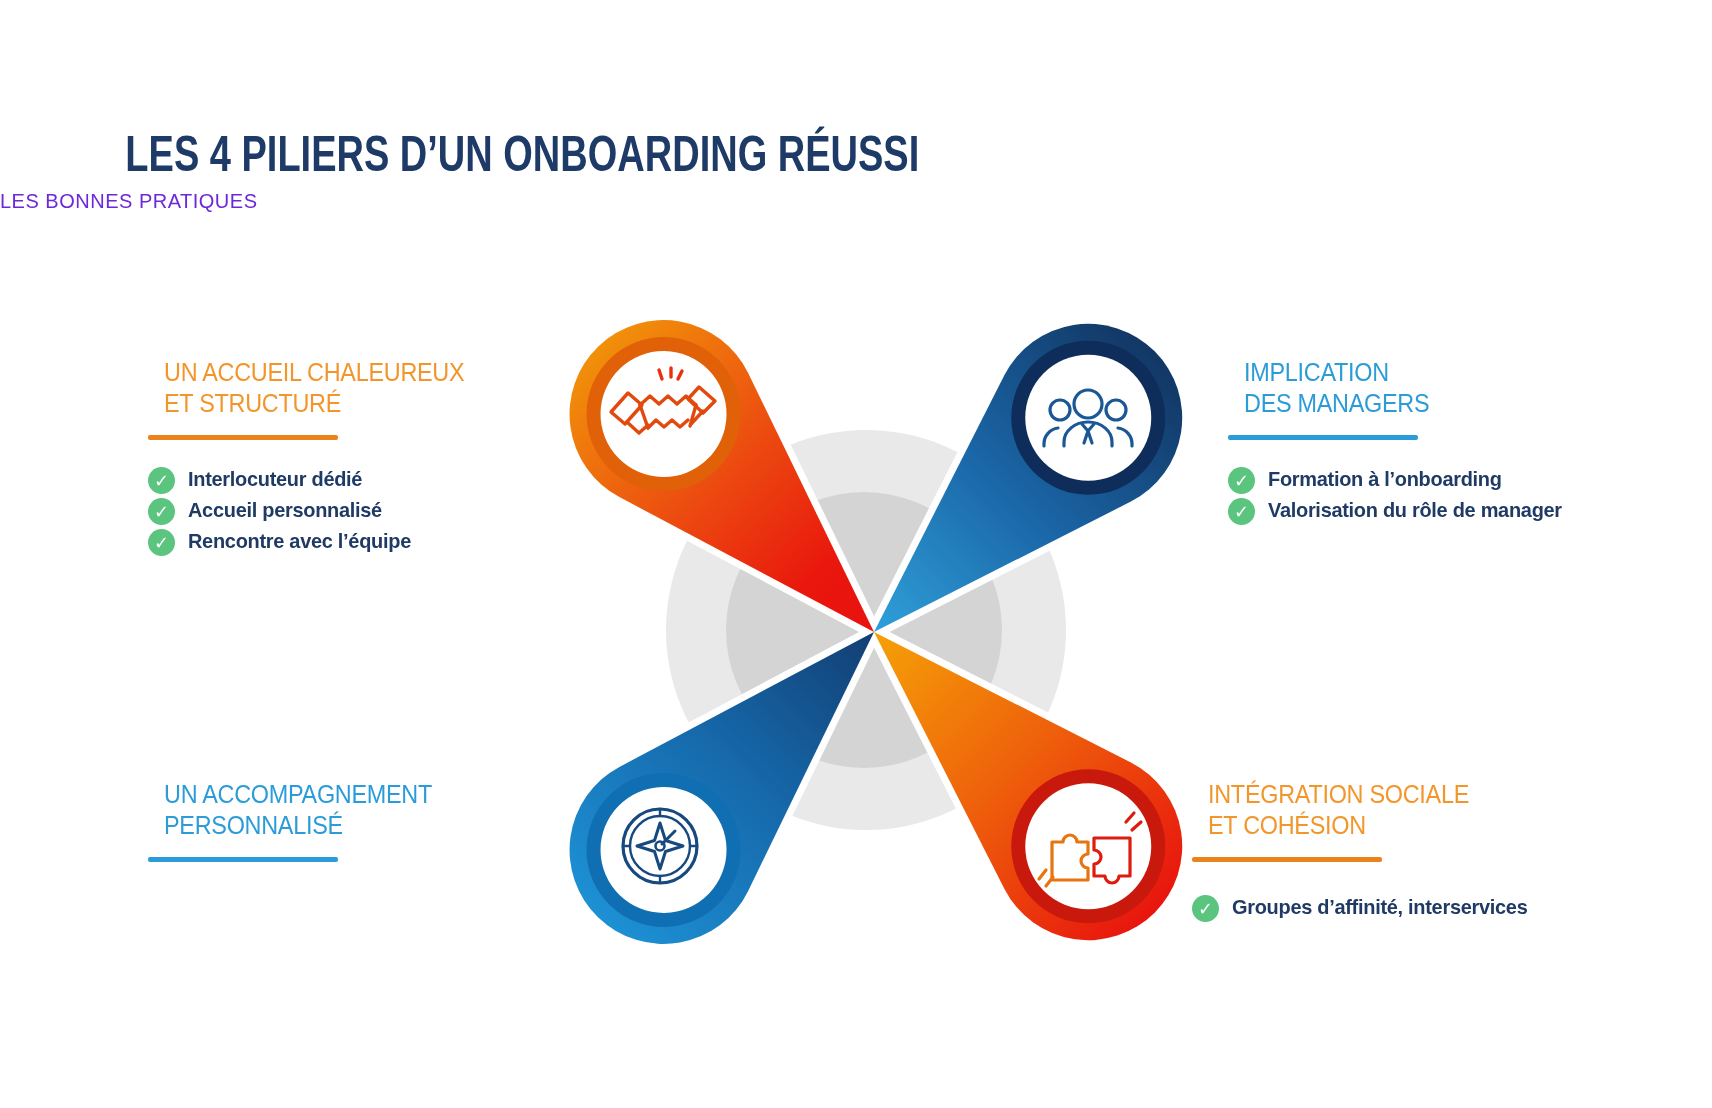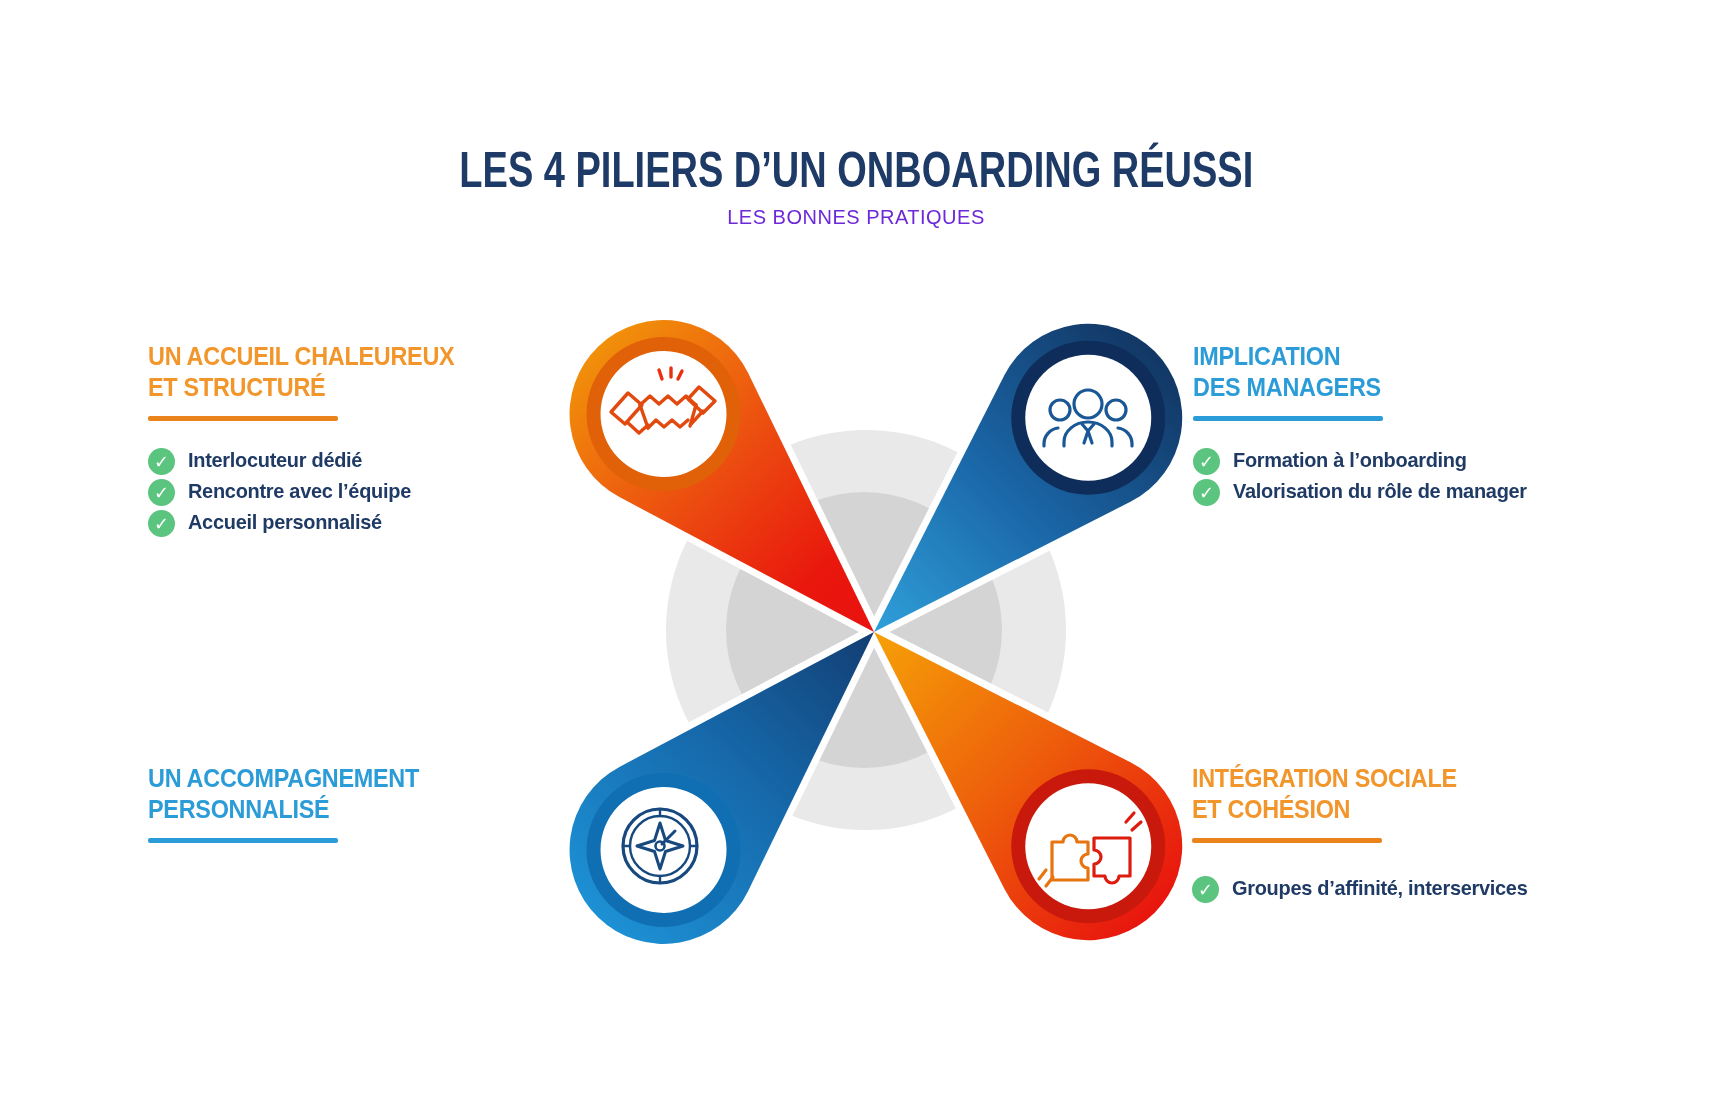--- a/index.html
+++ b/index.html
@@ -1,36 +1,36 @@
 <!DOCTYPE html>
 <html><head>
 <meta charset="utf-8">
 <style>
   html,body{margin:0;padding:0;background:#ffffff;}
   body{width:1712px;height:1108px;position:relative;overflow:hidden;
        font-family:"Liberation Sans","DejaVu Sans",sans-serif;}
   .canvas{position:absolute;inset:0;}
 
   
-  .header{position:absolute;top:128px;left:0;width:100%;text-align:center;margin-top:16px;}
+  .header{position:absolute;top:128px;left:0;width:100%;text-align:left;}
   .main-title{margin:0;font-size:50px;font-weight:bold;color:#1E3A66;line-height:52px;white-space:nowrap;}
   .main-title .squeeze{display:inline-block;transform:scaleX(0.76);transform-origin:center;}
   .sub-title{margin:6px 0 0 0;font-size:20px;font-weight:400;color:#6d28d9;line-height:30px;letter-spacing:0.5px;}
 
   
   .graphic{position:absolute;top:0;left:0;}
 
   
   .block{position:absolute;}
   .block.tl{left:148px;top:341px;}
-  .block.tr{left:1193px;top:341px;}
+  .block.tr{left:1228px;top:341px;}
   .block.bl{left:148px;top:763px;}
   .block.br{left:1192px;top:763px;}
 
-  .pillar-title{margin:0;font-size:26px;font-weight:bold;line-height:31px;letter-spacing:-0.3px;white-space:nowrap;}
+  .pillar-title{margin:16px;font-size:26px;font-weight:normal;line-height:31px;letter-spacing:-0.3px;white-space:nowrap;}
   .pillar-title .squeeze{display:inline-block;transform:scaleX(0.9);transform-origin:left center;}
   .c-orange{color:#F2962B;}
   .c-blue{color:#2B9CD8;}
 
   .underline{margin-top:13px;width:190px;height:5px;border-radius:2px;}
   .u-orange{background:#EB831D;}
   .u-blue{background:#2B9CD8;}
 
   ul.bullets{list-style:none;margin:27px 0 0 0;padding:0;display:flex;flex-direction:column;gap:6px;}
   .block.bl ul.bullets,.block.br ul.bullets{margin-top:33px;}
@@ -155,25 +155,25 @@
       <span class="squeeze">ET STRUCTURÉ</span>
     </h2>
     <div class="underline u-orange"></div>
     <ul class="bullets">
       <li>
           <span class="check"></span>
           <span class="bullet-text">Interlocuteur dédié</span>
         </li>
       <li>
           <span class="check"></span>
+          <span class="bullet-text">Accueil personnalisé</span>
+        </li>
+      <li>
+          <span class="check"></span>
           <span class="bullet-text">Rencontre avec l’équipe</span>
-        </li>
-      <li>
-          <span class="check"></span>
-          <span class="bullet-text">Accueil personnalisé</span>
         </li>
     </ul>
   </div>
 
   <div class="block tr">
     <h2 class="pillar-title c-blue">
       <span class="squeeze">IMPLICATION</span><br>
       <span class="squeeze">DES MANAGERS</span>
     </h2>
     <div class="underline u-blue"></div>

